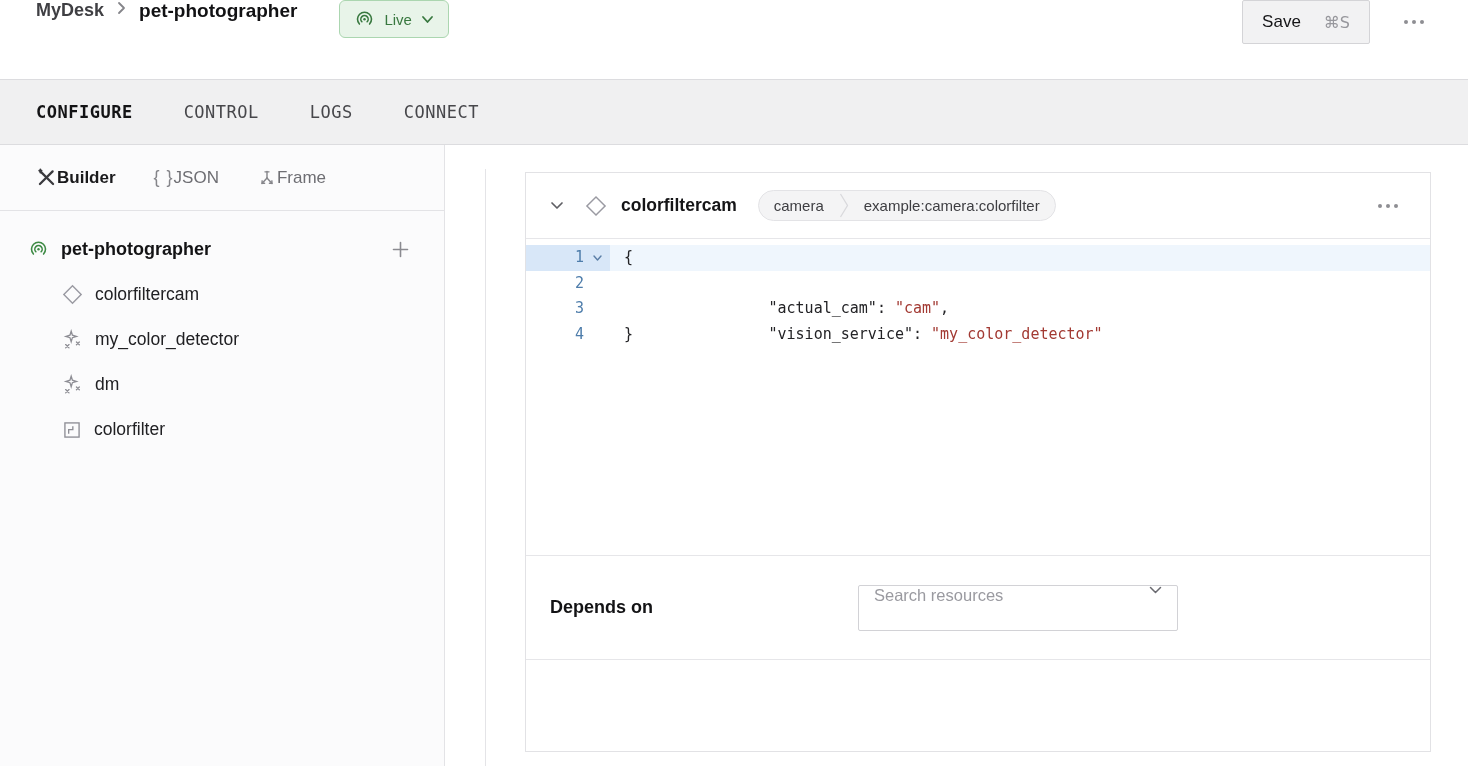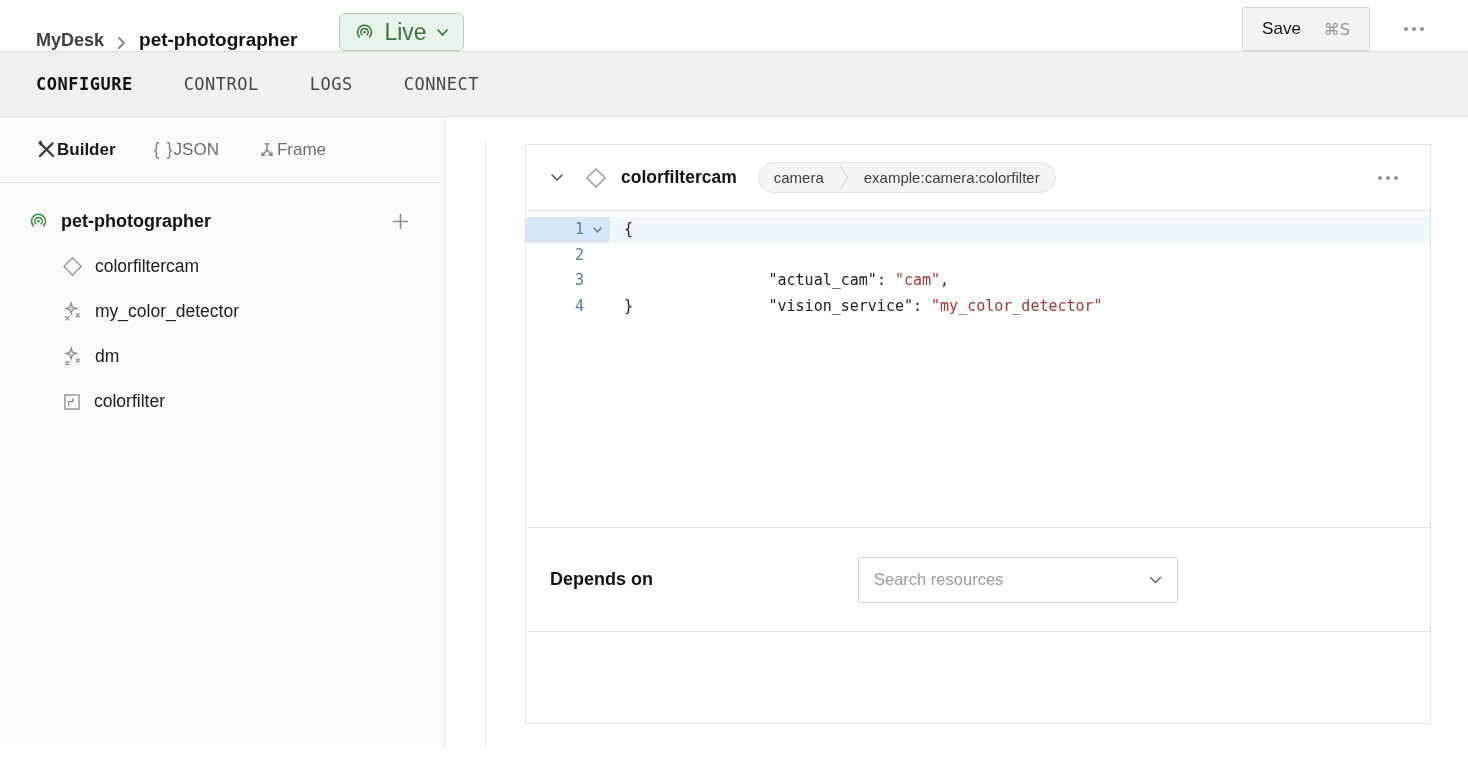--- a/index.html
+++ b/index.html
@@ -1,26 +1,26 @@
 <!DOCTYPE html>
 <html><head>
 <meta charset="utf-8">
 <style>
   * { margin:0; padding:0; box-sizing:border-box; }
   html,body { width:1468px; height:766px; overflow:hidden; background:#fff;
     font-family:"Liberation Sans", sans-serif; color:#1c1c1e; }
 
   
-  .app-header { height:51px; display:flex; align-items:flex-end; padding:0 36px; background:#fff; }
+  .app-header { height:79px; display:flex; align-items:flex-start; padding:0 36px; background:#fff; }
   .crumb-org { font-size:18px; font-weight:600; color:#3f3f43; cursor:pointer; }
   .crumb-sep { margin:0 12px; display:flex; align-items:center; }
   .crumb-machine { font-size:19px; font-weight:700; color:#121214; }
   .live-pill { margin-left:42px; display:flex; align-items:center; gap:9px; height:38px;
     padding:0 14px; background:#e8f4e9; border:1px solid #abd6b0; border-radius:6px;
-    color:#38783f; font-size:23px; cursor:pointer; }
+    color:#38783f; font-size:15px; cursor:pointer; }
   .header-right { margin-left:auto; display:flex; align-items:center; }
   .save-btn { display:flex; align-items:center; gap:23px; height:44px; padding:0 19px;
     background:#f2f2f3; border:1px solid #d4d4d7; border-radius:2px; font-size:17px; cursor:pointer; }
   .save-label { color:#141416; font-family:"Liberation Sans", sans-serif; }
   .save-kbd { color:#97979c; font-family:"DejaVu Sans", sans-serif; font-size:16px; }
   .dots { display:flex; align-items:center; gap:4px; padding:8px; cursor:pointer; }
   .dots i { width:4px; height:4px; border-radius:50%; background:#8e8e93; display:block; }
   .menu-btn { margin-left:26px; }
 
   
@@ -73,21 +73,21 @@
   .tok-key { color:#232326; }
   .tok-str { color:#a23932; }
   .tok-p { color:#232326; }
 
   
   .section-row { display:flex; align-items:center; padding:0 24px; }
   .depends-row { height:105px; border-top:1px solid #e6e6e9; border-bottom:1px solid #e6e6e9; }
   .capture-row { height:92px; }
   .section-label { width:308px; font-size:18px; font-weight:700; color:#131315; flex:none; }
   .select-box { width:320px; height:46px; border:1px solid #d2d2d6; background:#fff; border-radius:2px;
-    display:flex; align-items:center; justify-content:space-between; padding:0 15px; cursor:pointer; }
+    display:flex; justify-content:space-between; padding:0 15px; cursor:pointer; }
   .select-placeholder { font-size:16.5px; color:#9a9aa0; }
   .add-method-btn { height:43px; display:flex; align-items:center; gap:11px; padding:0 20px;
     background:#f4f4f5; border:1px solid #dcdcdf; border-radius:2px; font-size:16.5px; color:#1d1d1f; cursor:pointer; }
 
   svg { display:block; }
 </style>
 </head>
 <body>
 
 <div class="app-header">

